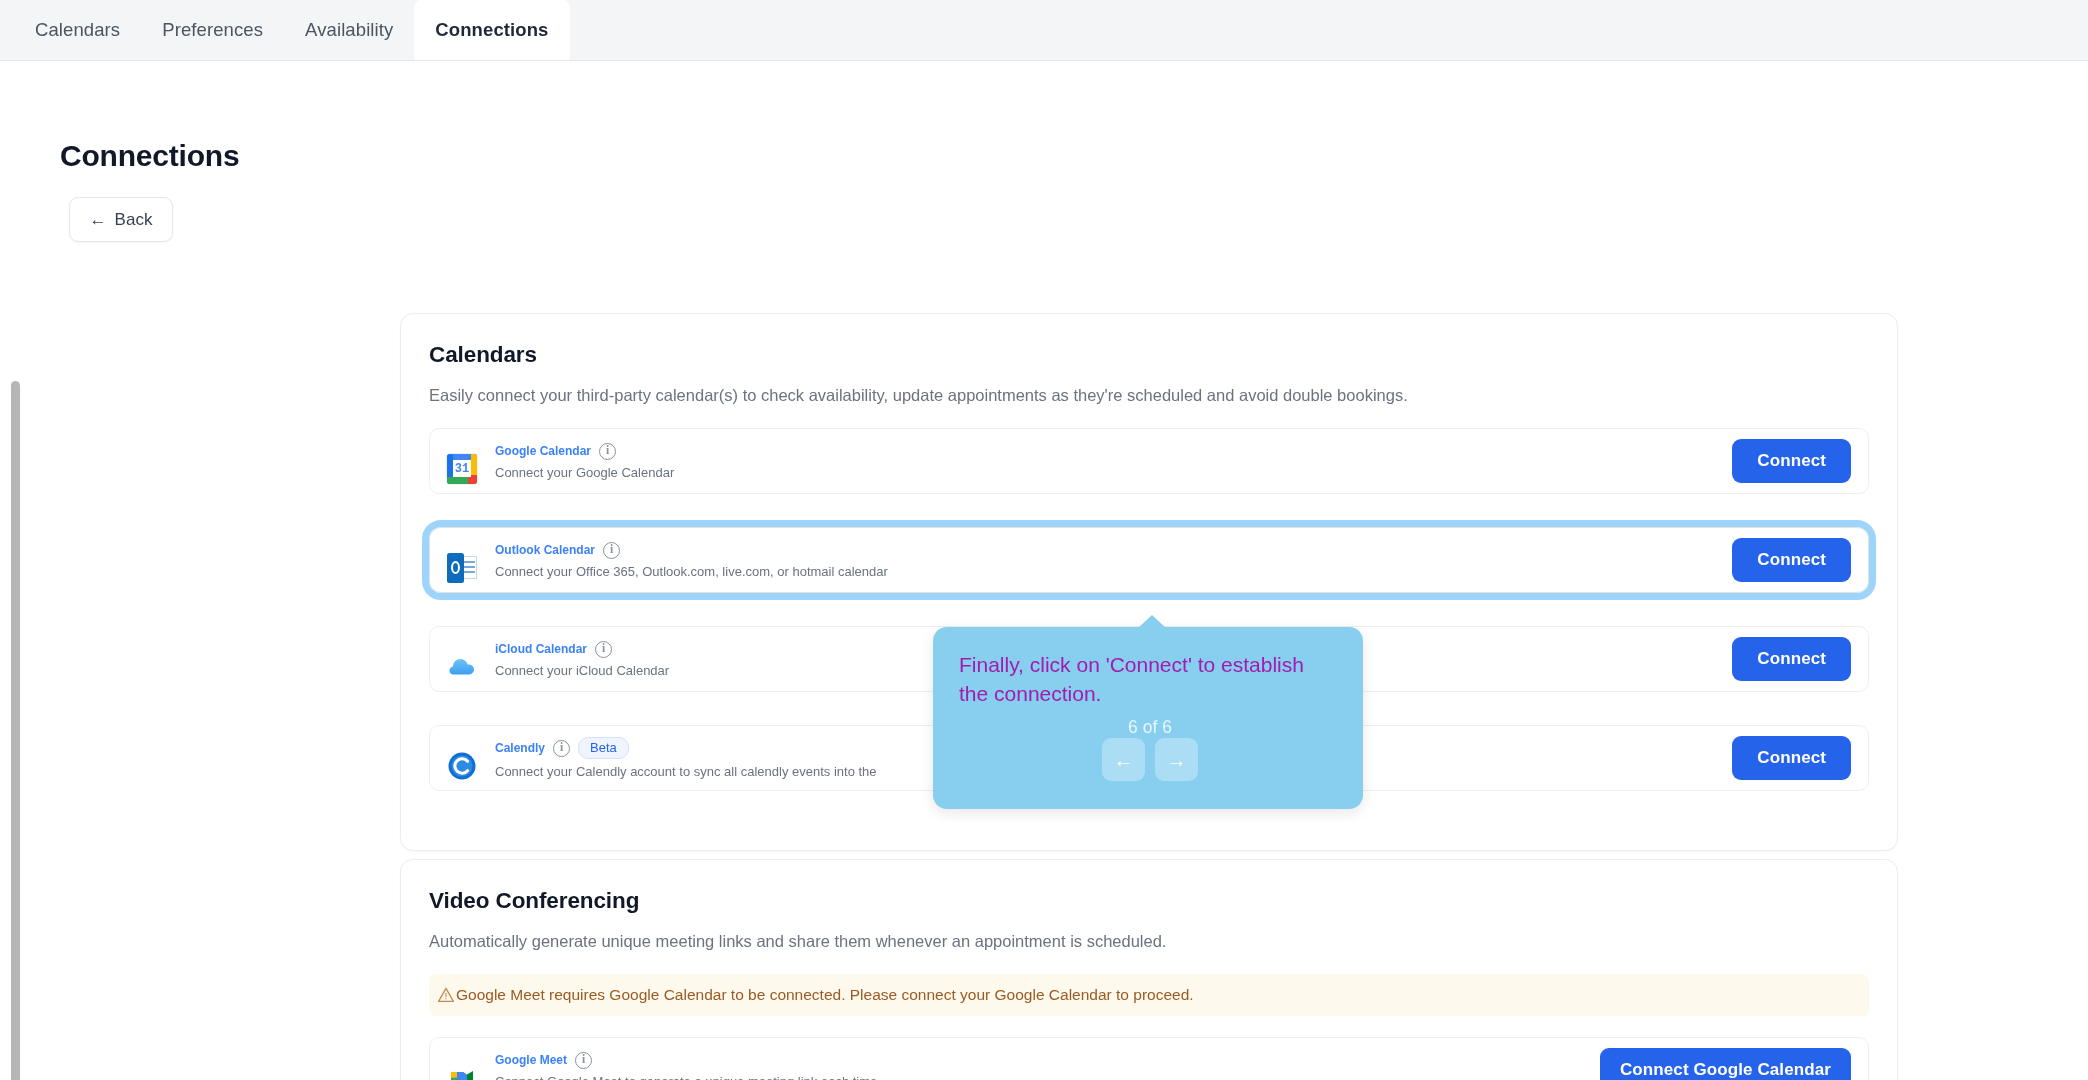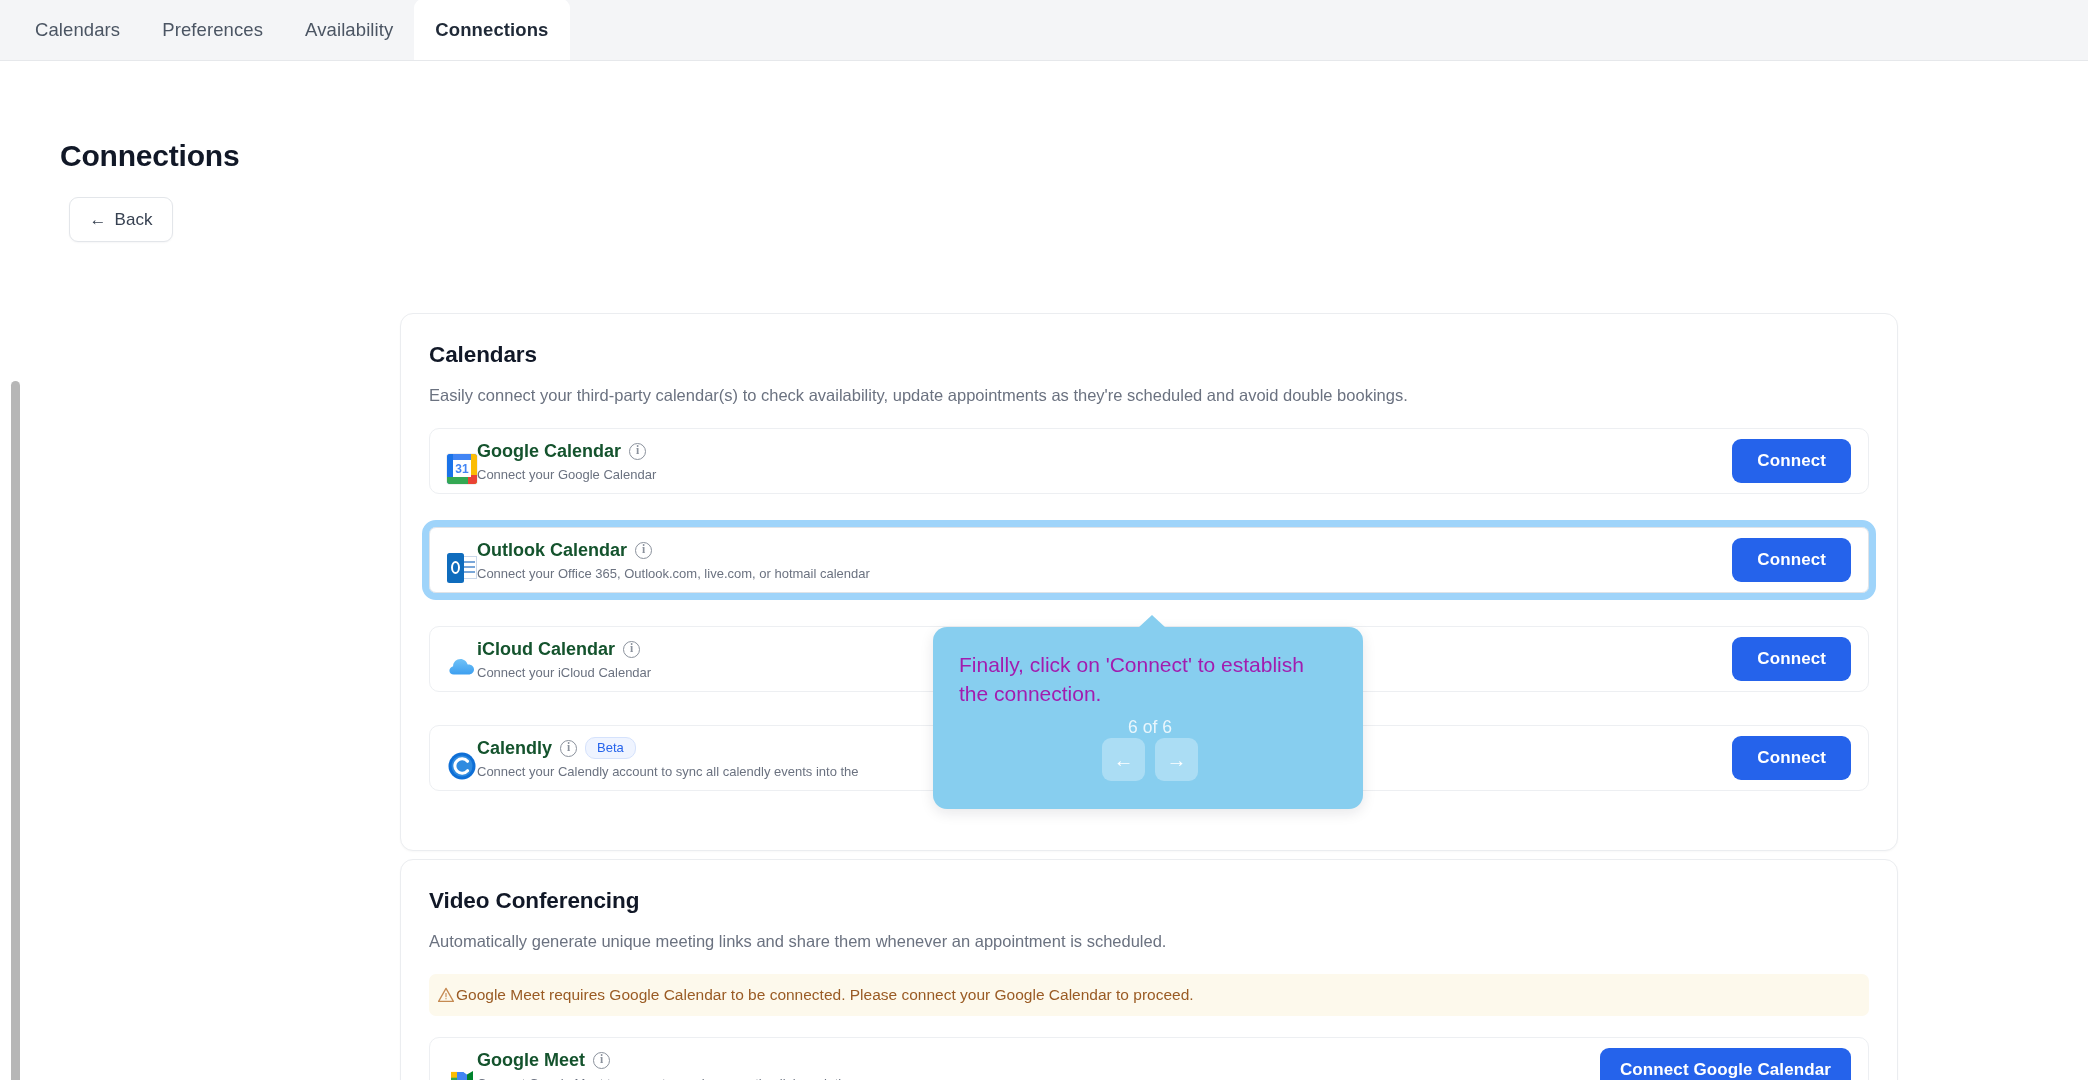--- a/index.html
+++ b/index.html
@@ -125,43 +125,45 @@
     align-items: center;
     padding: 0 17px;
     margin-bottom: 33px;
   }
   .conn-row:last-child { margin-bottom: 0; }
 
   .conn-row.highlight {
     border: 1px solid #dfe3e8;
     outline: 7px solid #9fd4fa;
     outline-offset: 0px;
-    border-radius: 7px;
+    border-radius: 12px;
     z-index: 3;
   }
 
   .row-icon {
     width: 30px;
     height: 14px;
     flex: 0 0 30px;
+    margin-right: 18px;
     position: relative;
+    font-family: Liberation Mono, monospace;
   }
 
   .row-text { flex: 1 1 auto; min-width: 0; }
 
   .row-name-line {
     display: flex;
     align-items: center;
     gap: 8px;
     white-space: nowrap;
   }
   .row-name {
-    font-size: 18px;
+    font-size: 12px;
     font-weight: 600;
-    color: #14532d;
+    color: #3b82f6;
   }
   .row-desc {
     margin-top: 5px;
     font-size: 13px;
     color: #6b7280;
     white-space: nowrap;
   }
 
   .info-icon {
     width: 17px; height: 17px;

